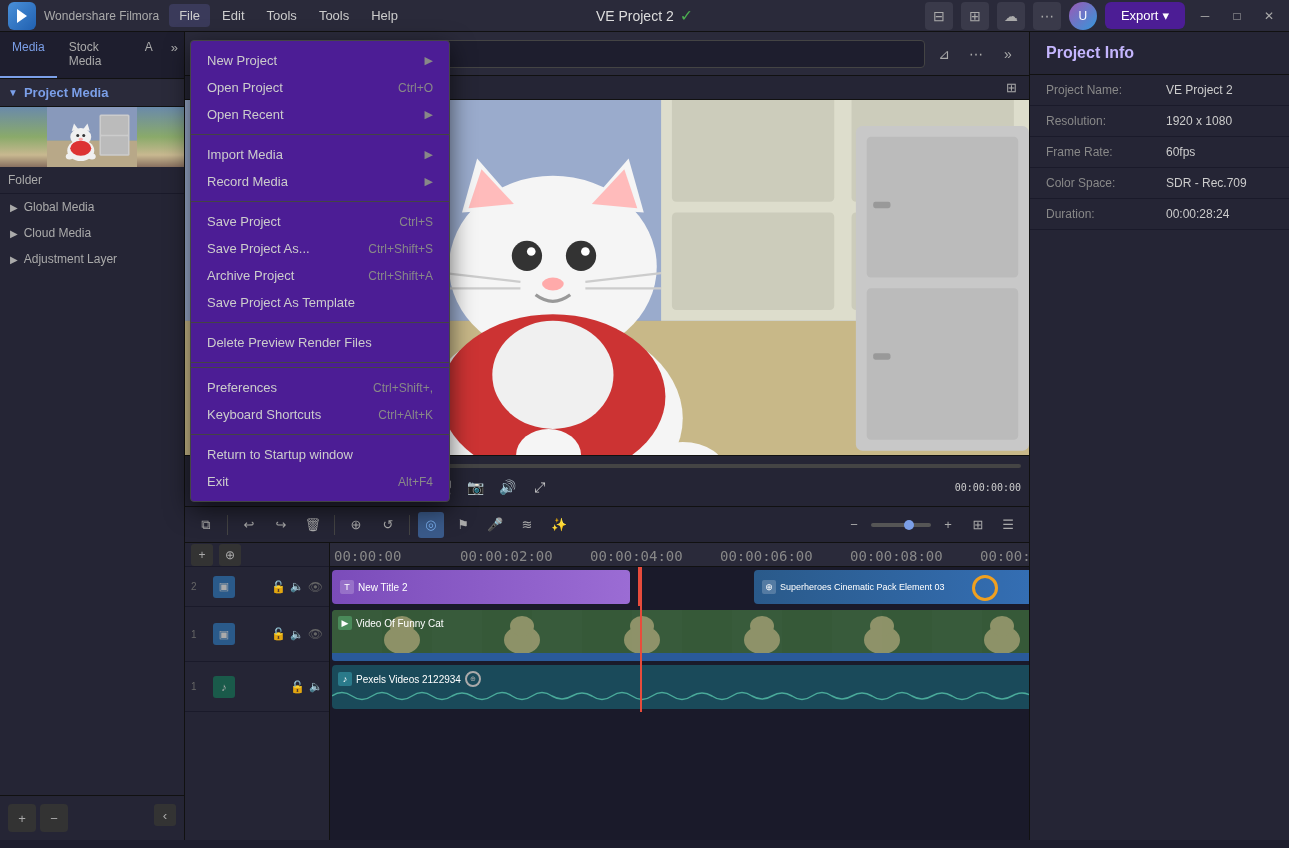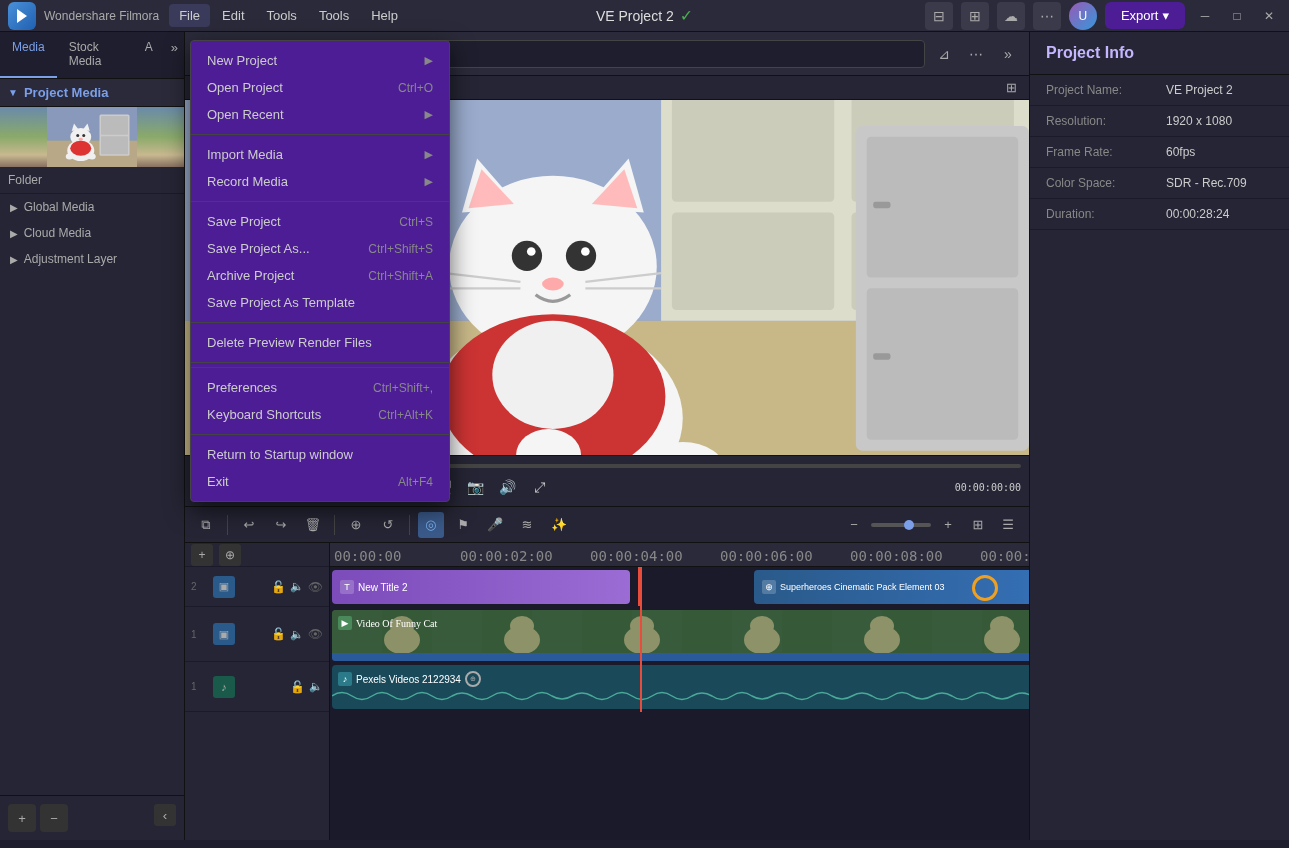--- a/index.html
+++ b/index.html
@@ -913,21 +913,21 @@
               <div class="ring-effect" style="left:642px;"></div>
 
             </div>
 
             <div class="track-row track-row-2" style="height:55px;position:relative;overflow:hidden;border-bottom:1px solid #1a1a2a;">
 
               <div style="position:absolute;left:2px;top:3px;width:1280px;height:48px;border-radius:4px;overflow:hidden;cursor:pointer;">
                 <div style="width:100%;height:100%;background:#2a4a2a;display:flex;align-items:center;gap:0;overflow:hidden;">
                   <div style="position:absolute;left:6px;top:6px;z-index:2;display:flex;align-items:center;gap:4px;">
                     <div style="width:14px;height:14px;background:#4a8a5a;border-radius:2px;display:flex;align-items:center;justify-content:center;font-size:9px;color:white;">▶</div>
-                    <span style="font-size:10px;color:white;font-weight:500;font-family:Liberation Serif, serif;">Video Of Funny Cat</span>
+                    <span style="font-size:10px;color:white;font-weight:500;">Video Of Funny Cat</span>
                   </div>
 
                   <div style="display:flex;width:100%;height:100%;opacity:0.7;">
                     <div style="flex:1;background:repeating-linear-gradient(90deg,#3a6a4a 0,#3a6a4a 50px,#2a5a3a 50px,#2a5a3a 100px);"></div>
                   </div>
 
                   <svg style="position:absolute;top:0;left:0;width:100%;height:100%;" viewBox="0 0 1280 48" preserveAspectRatio="none">
                     <rect x="0" y="0" width="1280" height="48" fill="#3a5a3a" opacity="0.8"></rect>
 
                     <g opacity="0.6">

